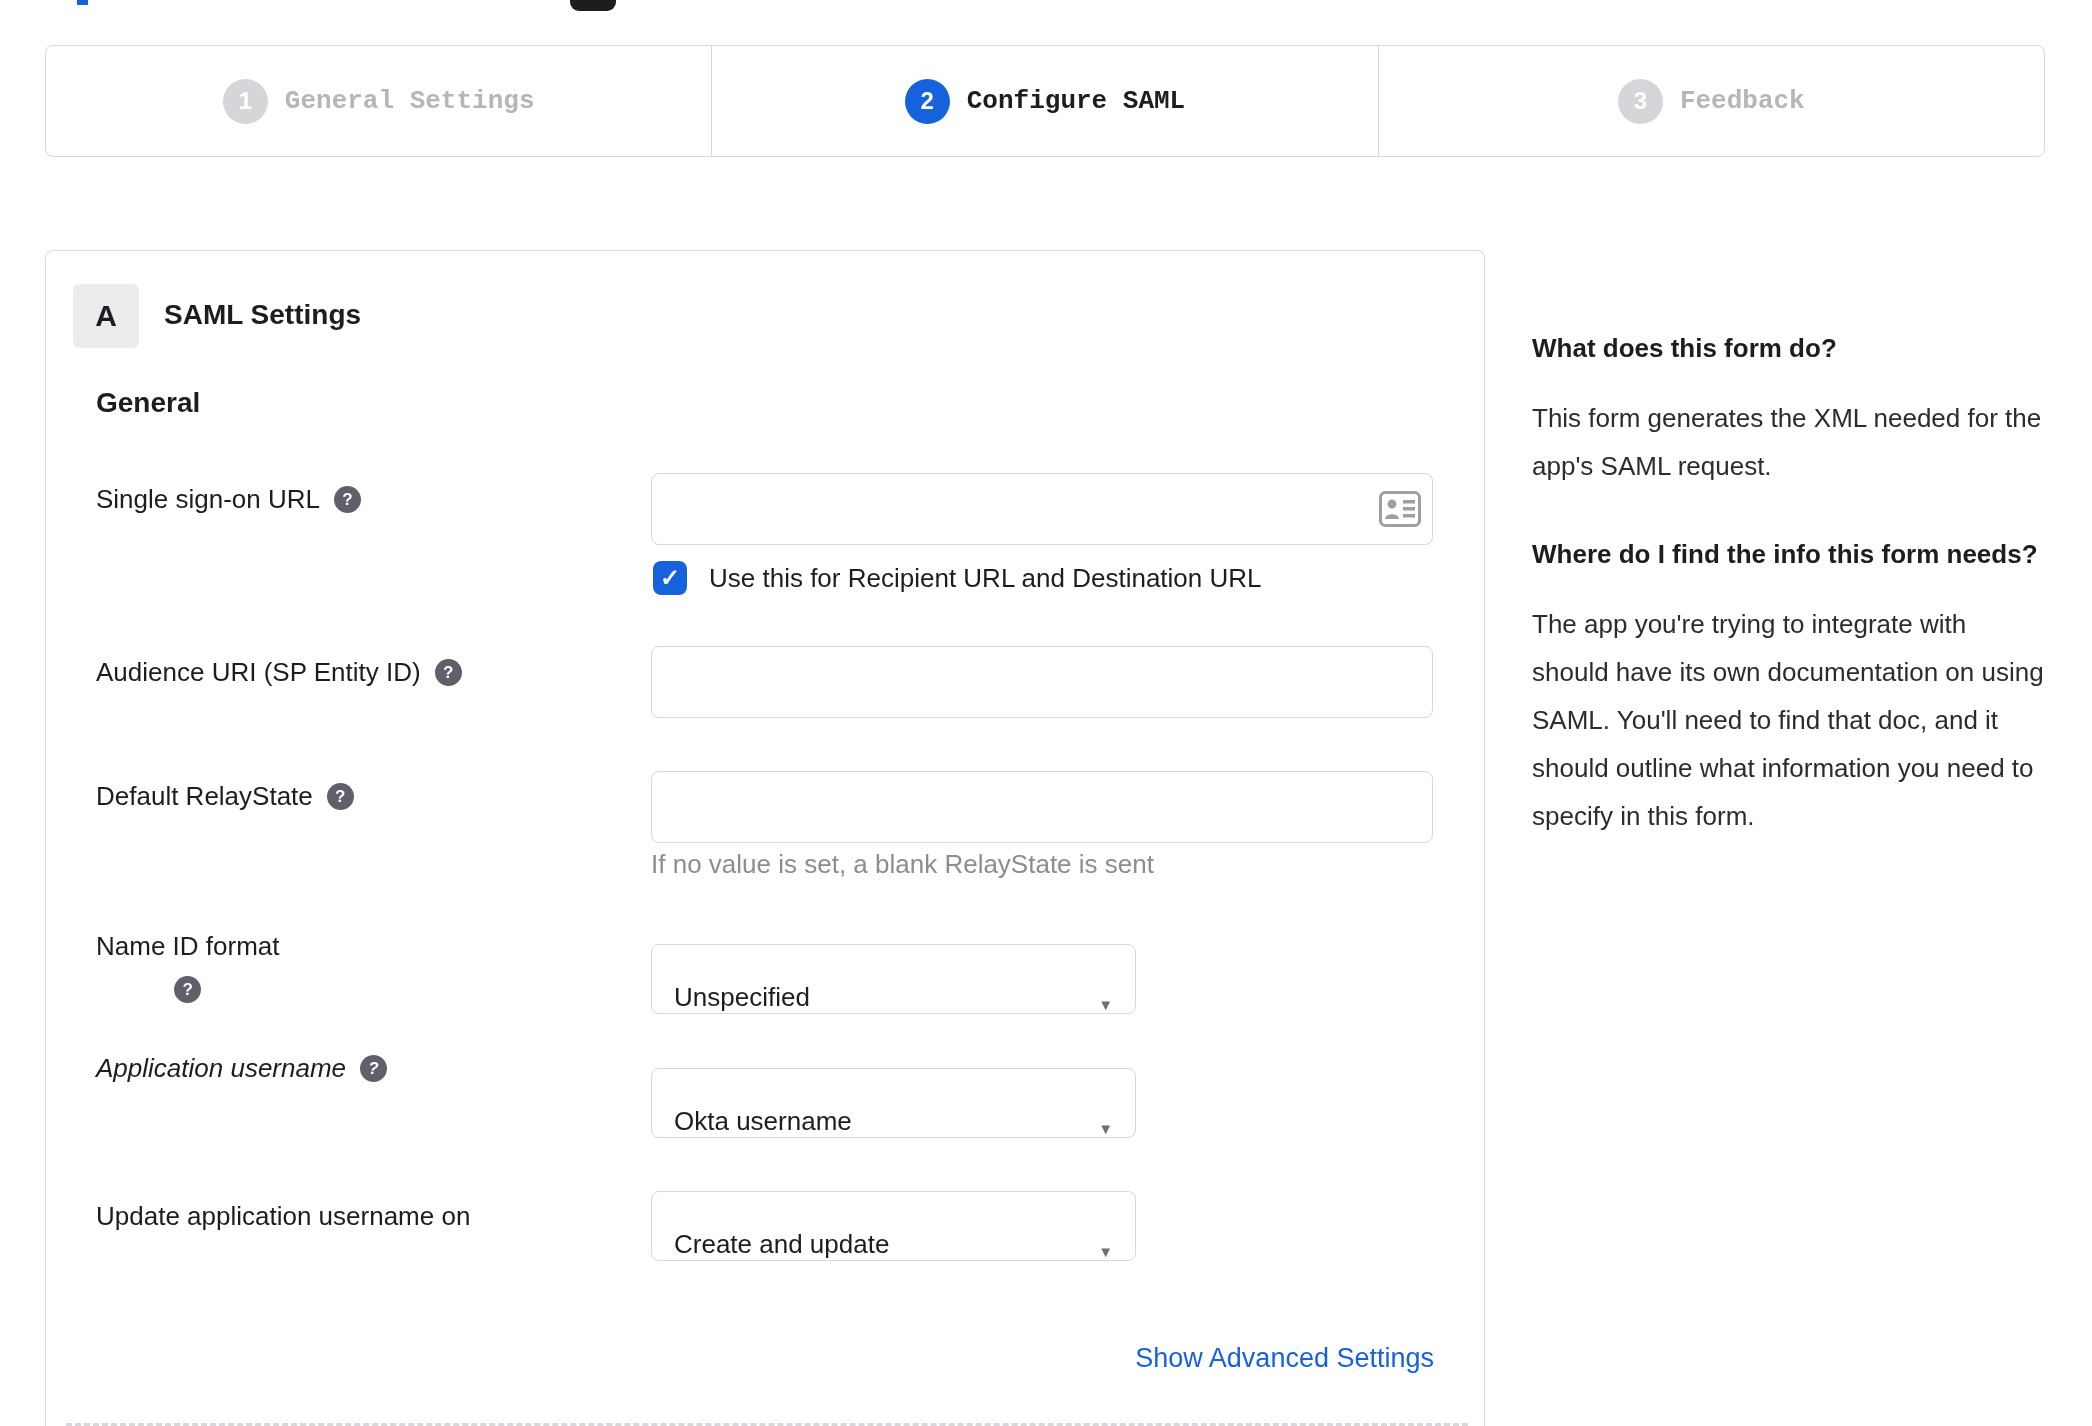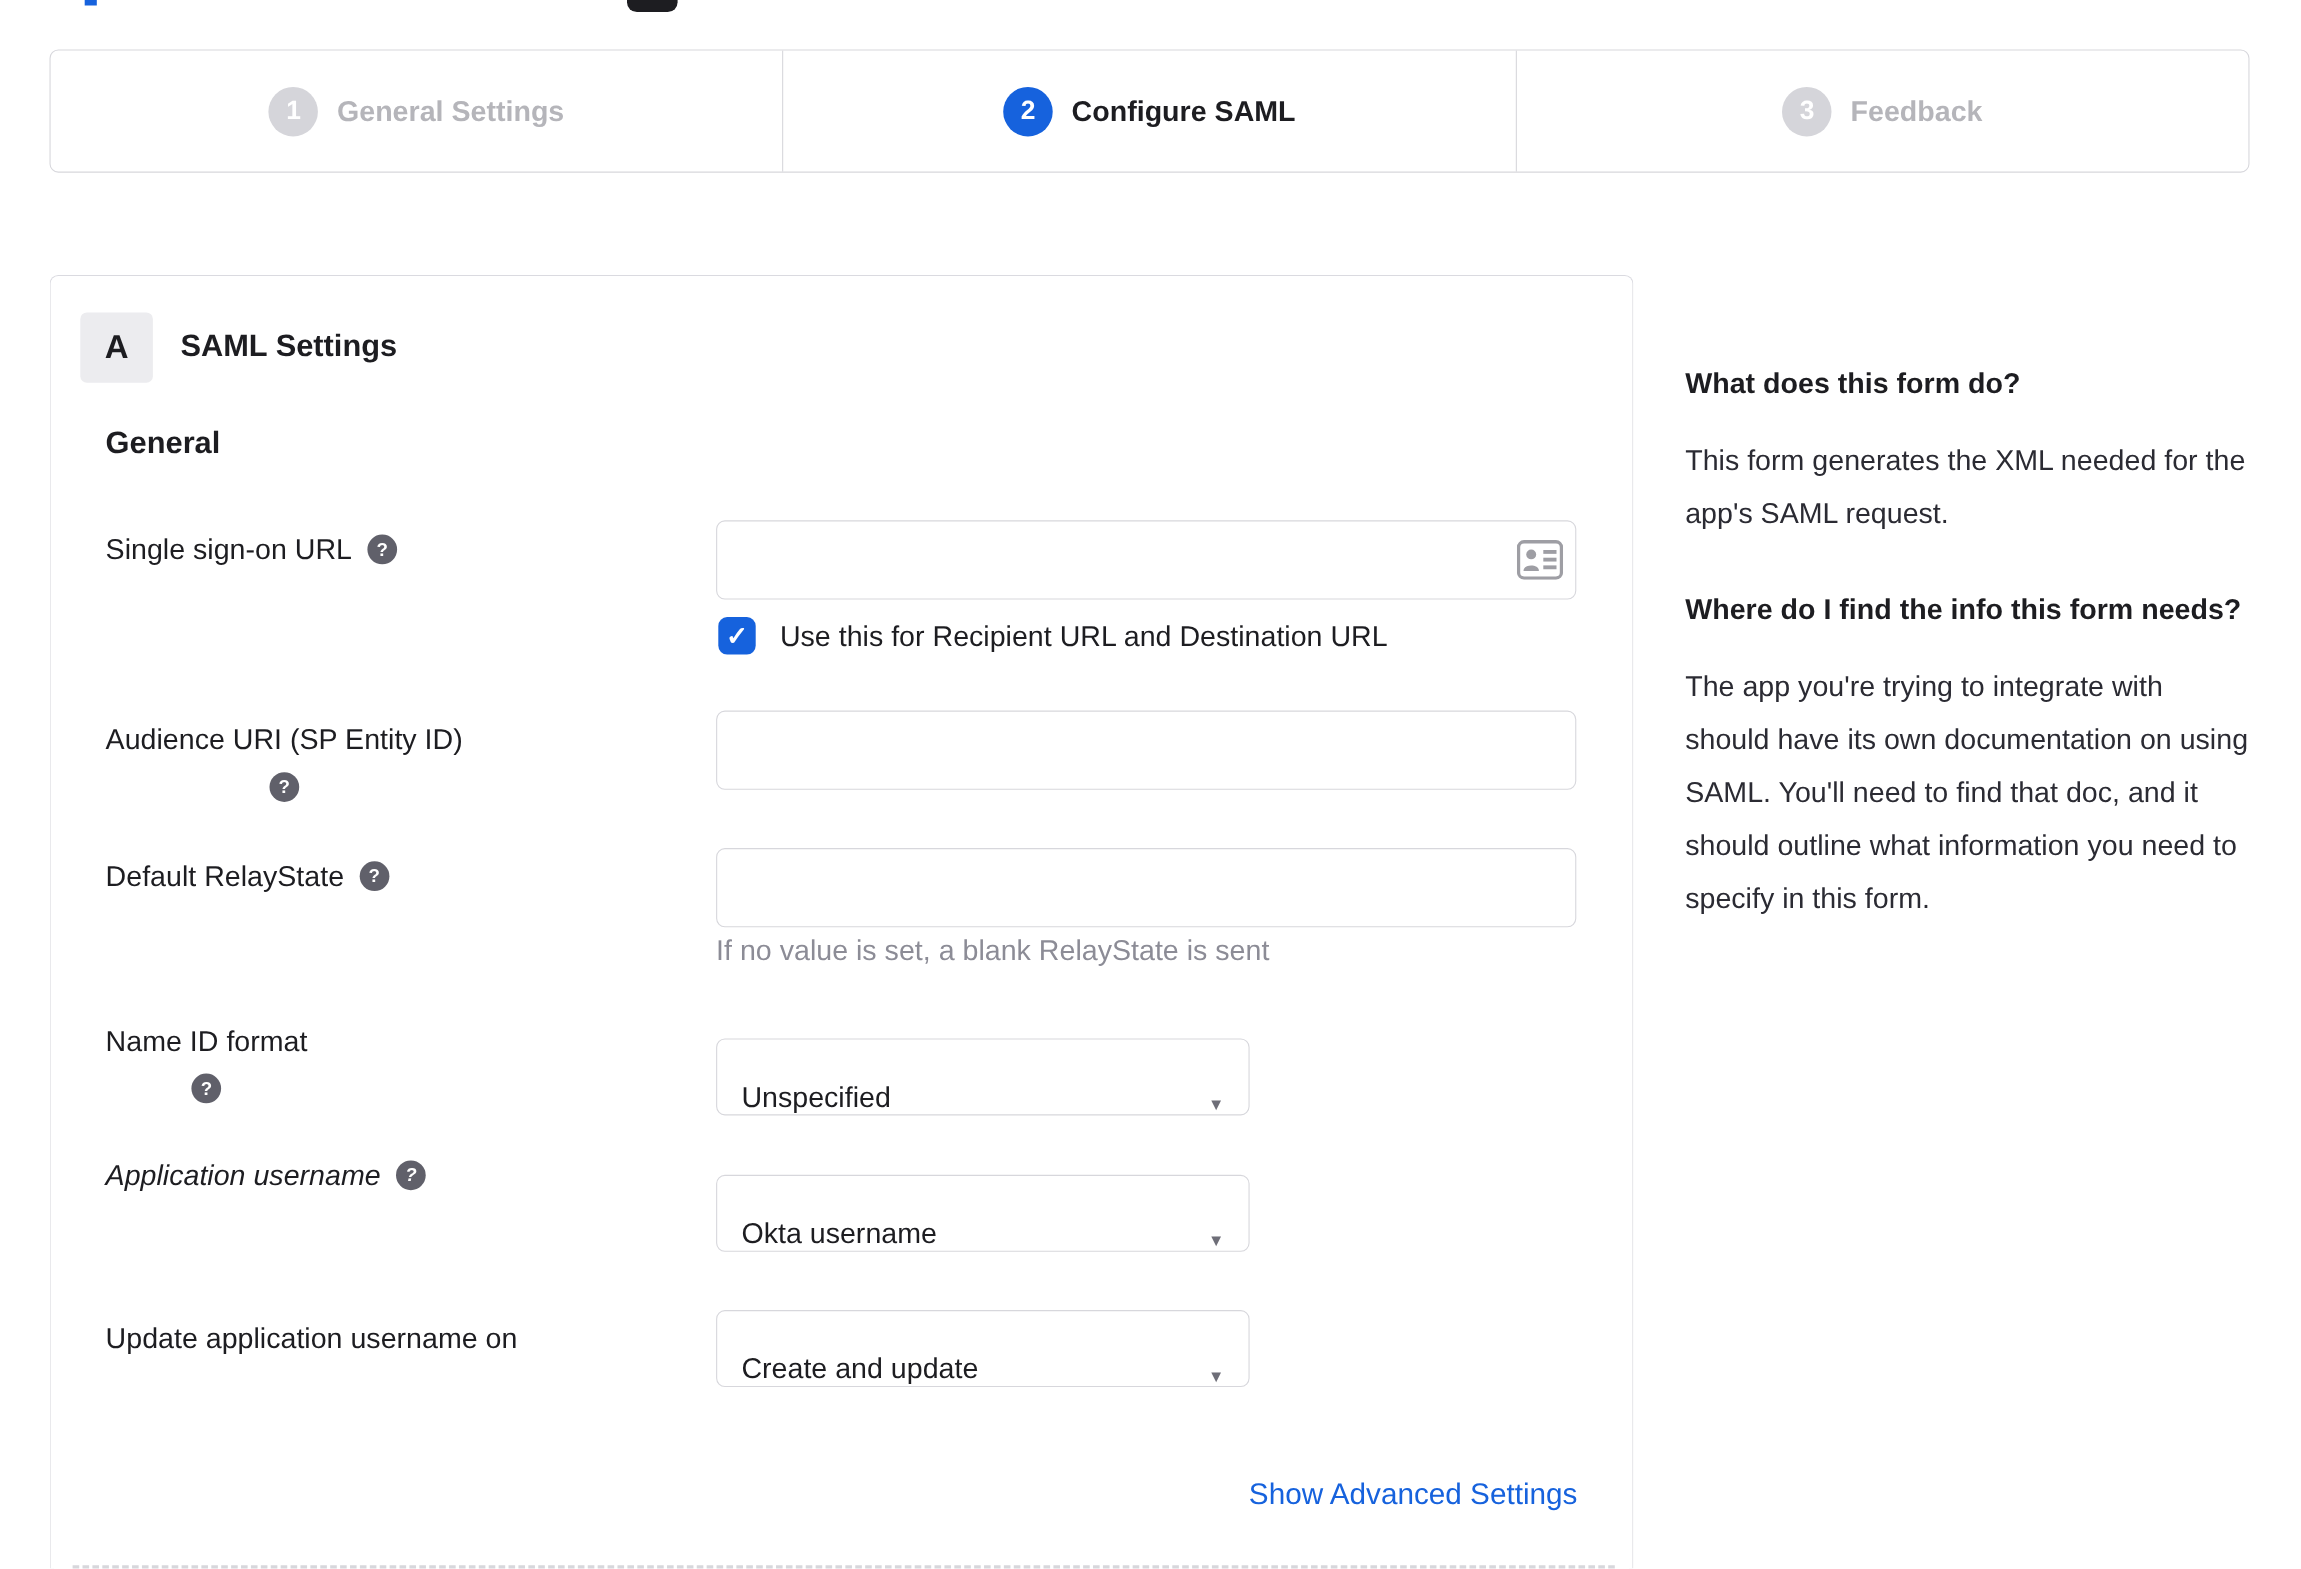--- a/index.html
+++ b/index.html
@@ -35,21 +35,21 @@
     gap: 17px; cursor: default;
   }
   .step + .step { border-left: 1px solid #d7d7dc; }
   .step-circle {
     width: 45px; height: 45px; border-radius: 50%;
     display: flex; align-items: center; justify-content: center;
     font-size: 24px; font-weight: bold; color: #ffffff; flex: 0 0 auto;
   }
   .step-circle.inactive { background: #d5d5da; }
   .step-circle.active { background: #1662dd; }
-  .step-label { font-size: 26px; font-weight: bold; }
+  .step-label { font-size: 26px; font-weight: bold; font-family: Liberation Mono, monospace; }
   .step-label.inactive { color: #b5b5ba; }
   .step-label.active { color: #1d1d21; }
 
   
   .card {
     position: absolute; left: 45px; top: 250px; width: 1440px; height: 1176px;
     background: #ffffff; border: 1px solid #dadae0;
     border-radius: 8px 8px 0 0; border-bottom: none;
   }
   .card-dashed-bottom {
@@ -175,21 +175,21 @@
         <rect x="24" y="9" width="12" height="3.5" fill="#9e9ea4"></rect>
         <rect x="24" y="16" width="12" height="3.5" fill="#9e9ea4"></rect>
         <rect x="24" y="23" width="12" height="3.5" fill="#9e9ea4"></rect>
       </svg>
     </div>
     <div class="checkbox-row" style="top: 310px;">
       <div class="checkbox">✓</div>
       <div class="checkbox-label">Use this for Recipient URL and Destination URL</div>
     </div>
 
-    <div class="field-label" style="top: 406px; flex-direction: column;">
+    <div class="field-label" style="top: 406px;">
       <span>Audience URI (SP Entity ID)</span>
       <span class="help-icon">?</span>
     </div>
     <input class="text-input" style="top: 395px;" type="text" value="">
 
     <div class="field-label" style="top: 530px; align-items: center;">
       <span>Default RelayState</span>
       <span class="help-icon">?</span>
     </div>
     <input class="text-input" style="top: 520px;" type="text" value="">

